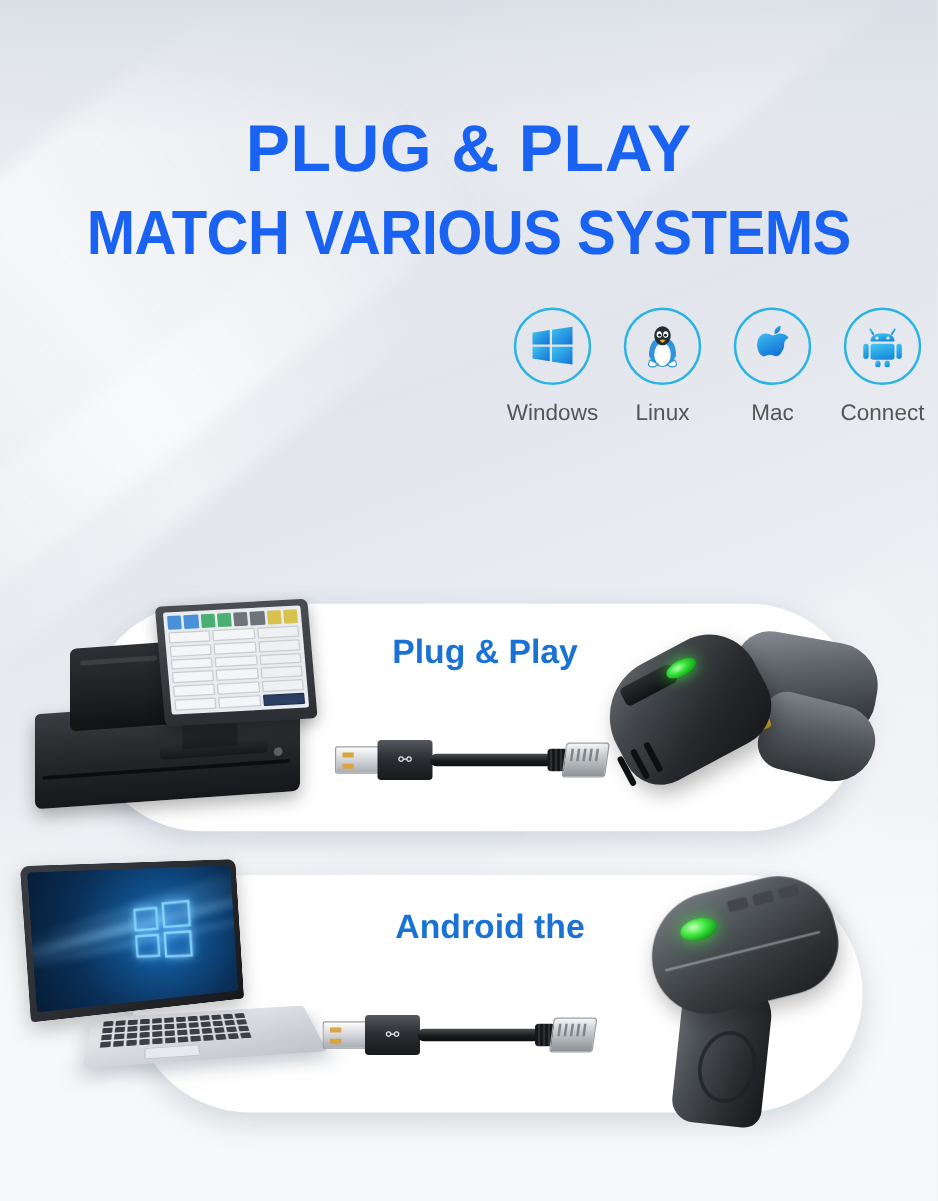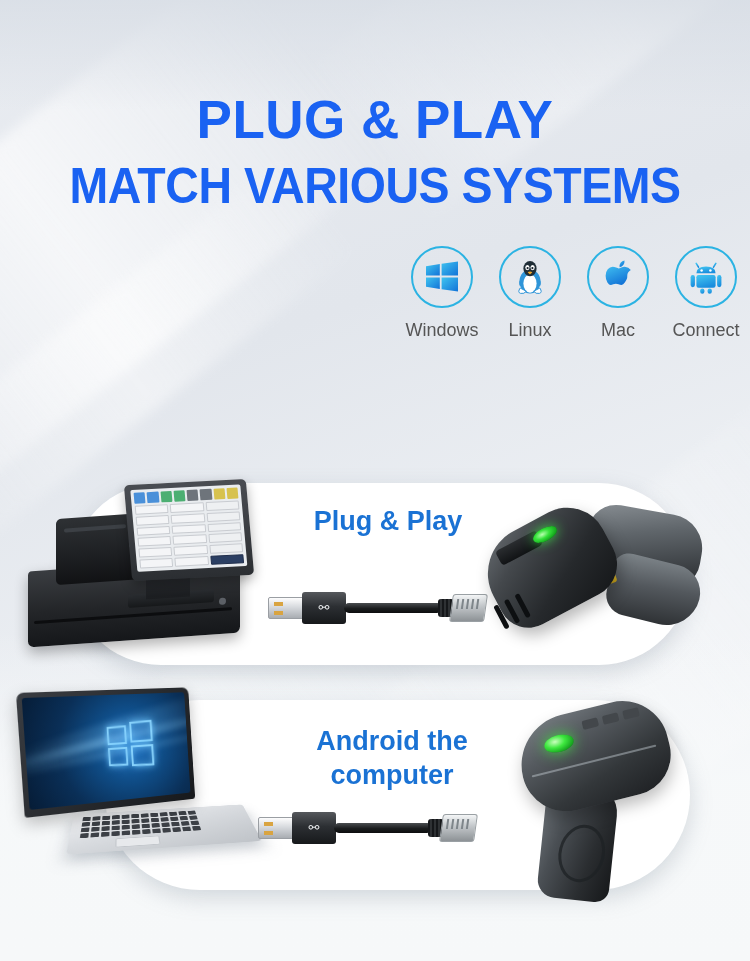--- a/index.html
+++ b/index.html
@@ -578,21 +578,20 @@
           <i class="b"></i>
           <i class="c"></i>
           <i class="d"></i>
       </div>
     </div>
   </div>
 </div>
 
 <div class="card-text" id="pc-text">
   <div>Android the</div>
-  <div>computer</div>
 </div>
 
 <div class="cable" id="cable-2">
   <div class="usb-metal">
     <i class="p1"></i>
     <i class="p2"></i>
   </div>
   <div class="usb-body">
     <div class="usb-sym">⚯</div>
   </div>

